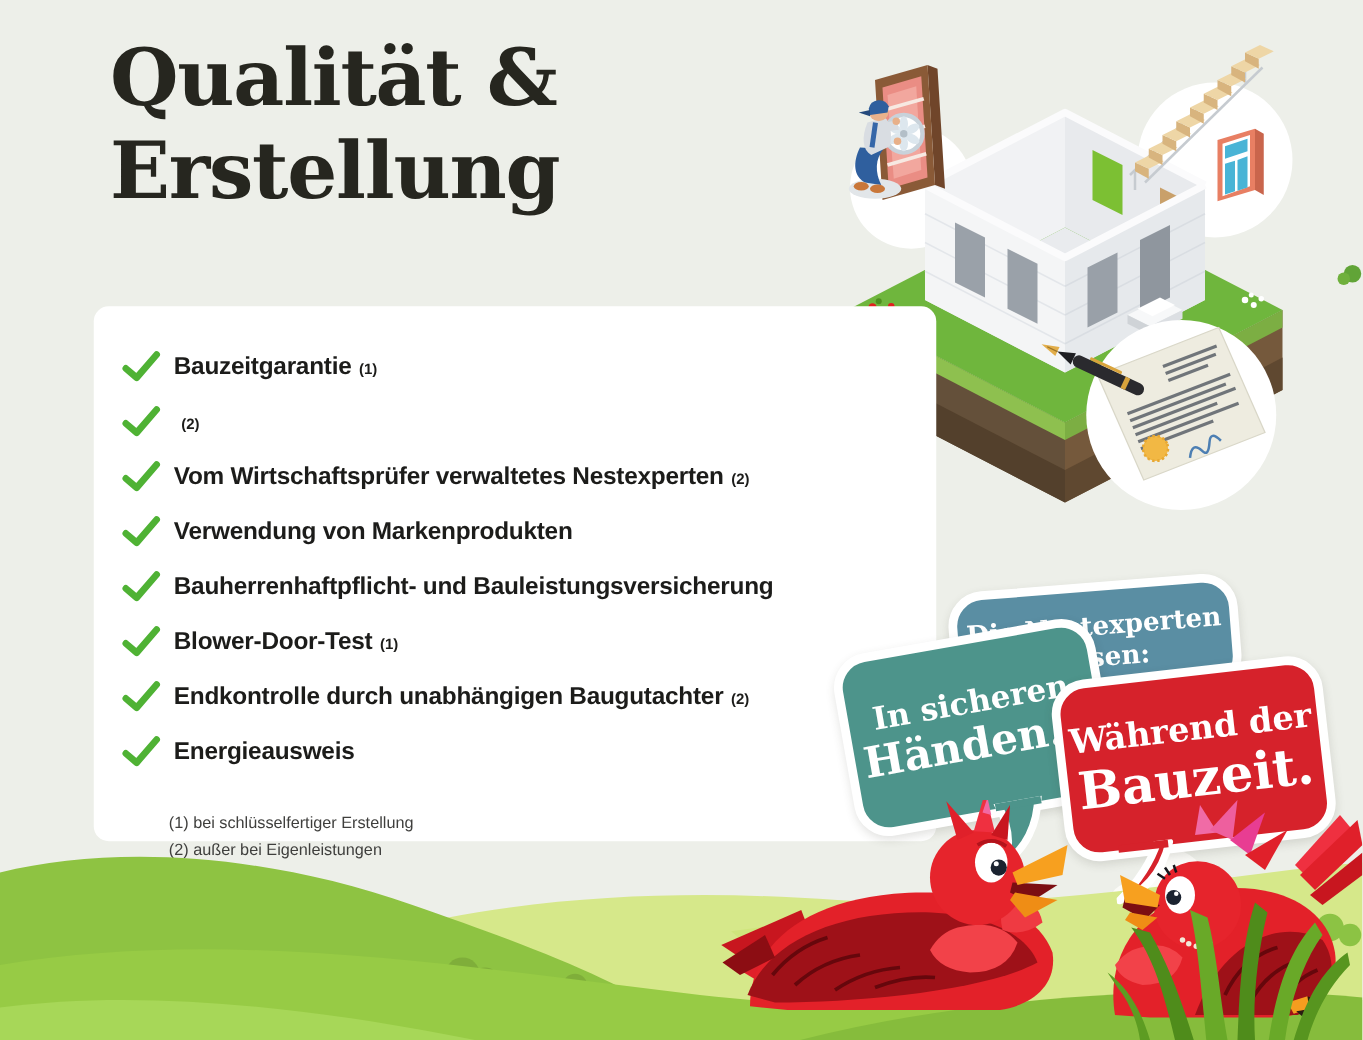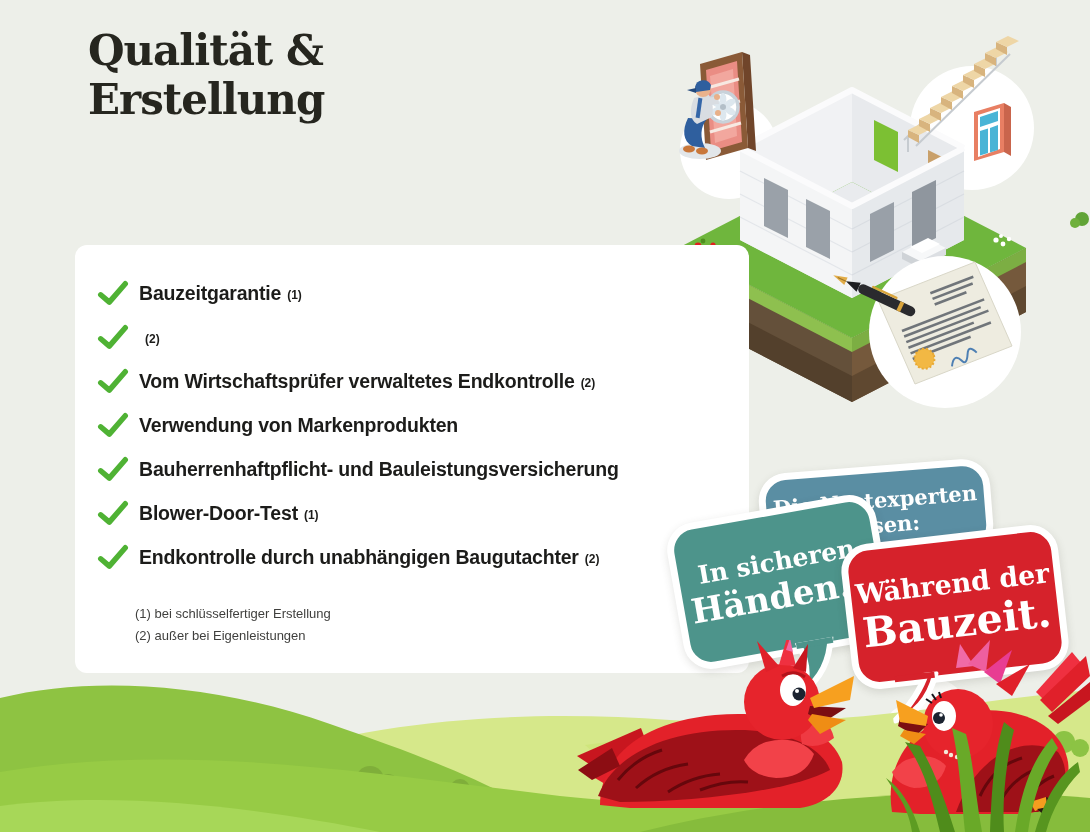--- a/index.html
+++ b/index.html
@@ -5,21 +5,21 @@
   html,body{margin:0;padding:0;}
   body{
     width:1090px;height:832px;position:relative;overflow:hidden;
     background:#edefe9;
     font-family:"Liberation Sans",sans-serif;
   }
   
   .page-title{
     position:absolute;left:88px;top:26px;width:560px;
     font-family:"DejaVu Serif",serif;font-weight:bold;
-    font-size:42px;line-height:1.17;color:#26261f;letter-spacing:-1px;
+    font-size:63px;line-height:1.17;color:#26261f;letter-spacing:-1px;
     z-index:4;
   }
   
   .card{
     position:absolute;left:75px;top:245px;width:674px;height:428px;
     background:#ffffff;border-radius:12px;z-index:6;
     padding:26px 20px 0 22px;box-sizing:border-box;
   }
   .check-list{list-style:none;margin:0;padding:0;}
   .check-item{display:flex;align-items:center;height:44px;}
@@ -247,21 +247,21 @@
     <li class="check-item">
       <span class="check"><svg viewBox="0 0 26 22">
             <path d="M3 12 L10 18 L23 3" fill="none" stroke="#4fb234" stroke-width="4.4" stroke-linecap="round" stroke-linejoin="round"></path>
           </svg></span>
       <span class="note">(2)</span>
     </li>
     <li class="check-item">
       <span class="check"><svg viewBox="0 0 26 22">
             <path d="M3 12 L10 18 L23 3" fill="none" stroke="#4fb234" stroke-width="4.4" stroke-linecap="round" stroke-linejoin="round"></path>
           </svg></span>
-      <span class="lbl">Vom Wirtschaftsprüfer verwaltetes Endkontrolle</span>
+      <span class="lbl">Vom Wirtschaftsprüfer verwaltetes Nestexperten</span>
       <span class="note">(2)</span>
     </li>
     <li class="check-item">
       <span class="check"><svg viewBox="0 0 26 22">
             <path d="M3 12 L10 18 L23 3" fill="none" stroke="#4fb234" stroke-width="4.4" stroke-linecap="round" stroke-linejoin="round"></path>
           </svg></span>
       <span class="lbl">Verwendung von Markenprodukten</span>
       <span class="note"></span>
     </li>
     <li class="check-item">
@@ -277,20 +277,27 @@
           </svg></span>
       <span class="lbl">Blower-Door-Test</span>
       <span class="note">(1)</span>
     </li>
     <li class="check-item">
       <span class="check"><svg viewBox="0 0 26 22">
             <path d="M3 12 L10 18 L23 3" fill="none" stroke="#4fb234" stroke-width="4.4" stroke-linecap="round" stroke-linejoin="round"></path>
           </svg></span>
       <span class="lbl">Endkontrolle durch unabhängigen Baugutachter</span>
       <span class="note">(2)</span>
+    </li>
+    <li class="check-item">
+      <span class="check"><svg viewBox="0 0 26 22">
+            <path d="M3 12 L10 18 L23 3" fill="none" stroke="#4fb234" stroke-width="4.4" stroke-linecap="round" stroke-linejoin="round"></path>
+          </svg></span>
+      <span class="lbl">Energieausweis</span>
+      <span class="note"></span>
     </li>
   </ul>
   <div class="footnotes">
     <div>(1) bei schlüsselfertiger Erstellung</div>
     <div>(2) außer bei Eigenleistungen</div>
   </div>
 </div>
 
 <svg class="landscape-svg" viewBox="0 630 1090 202">
 

